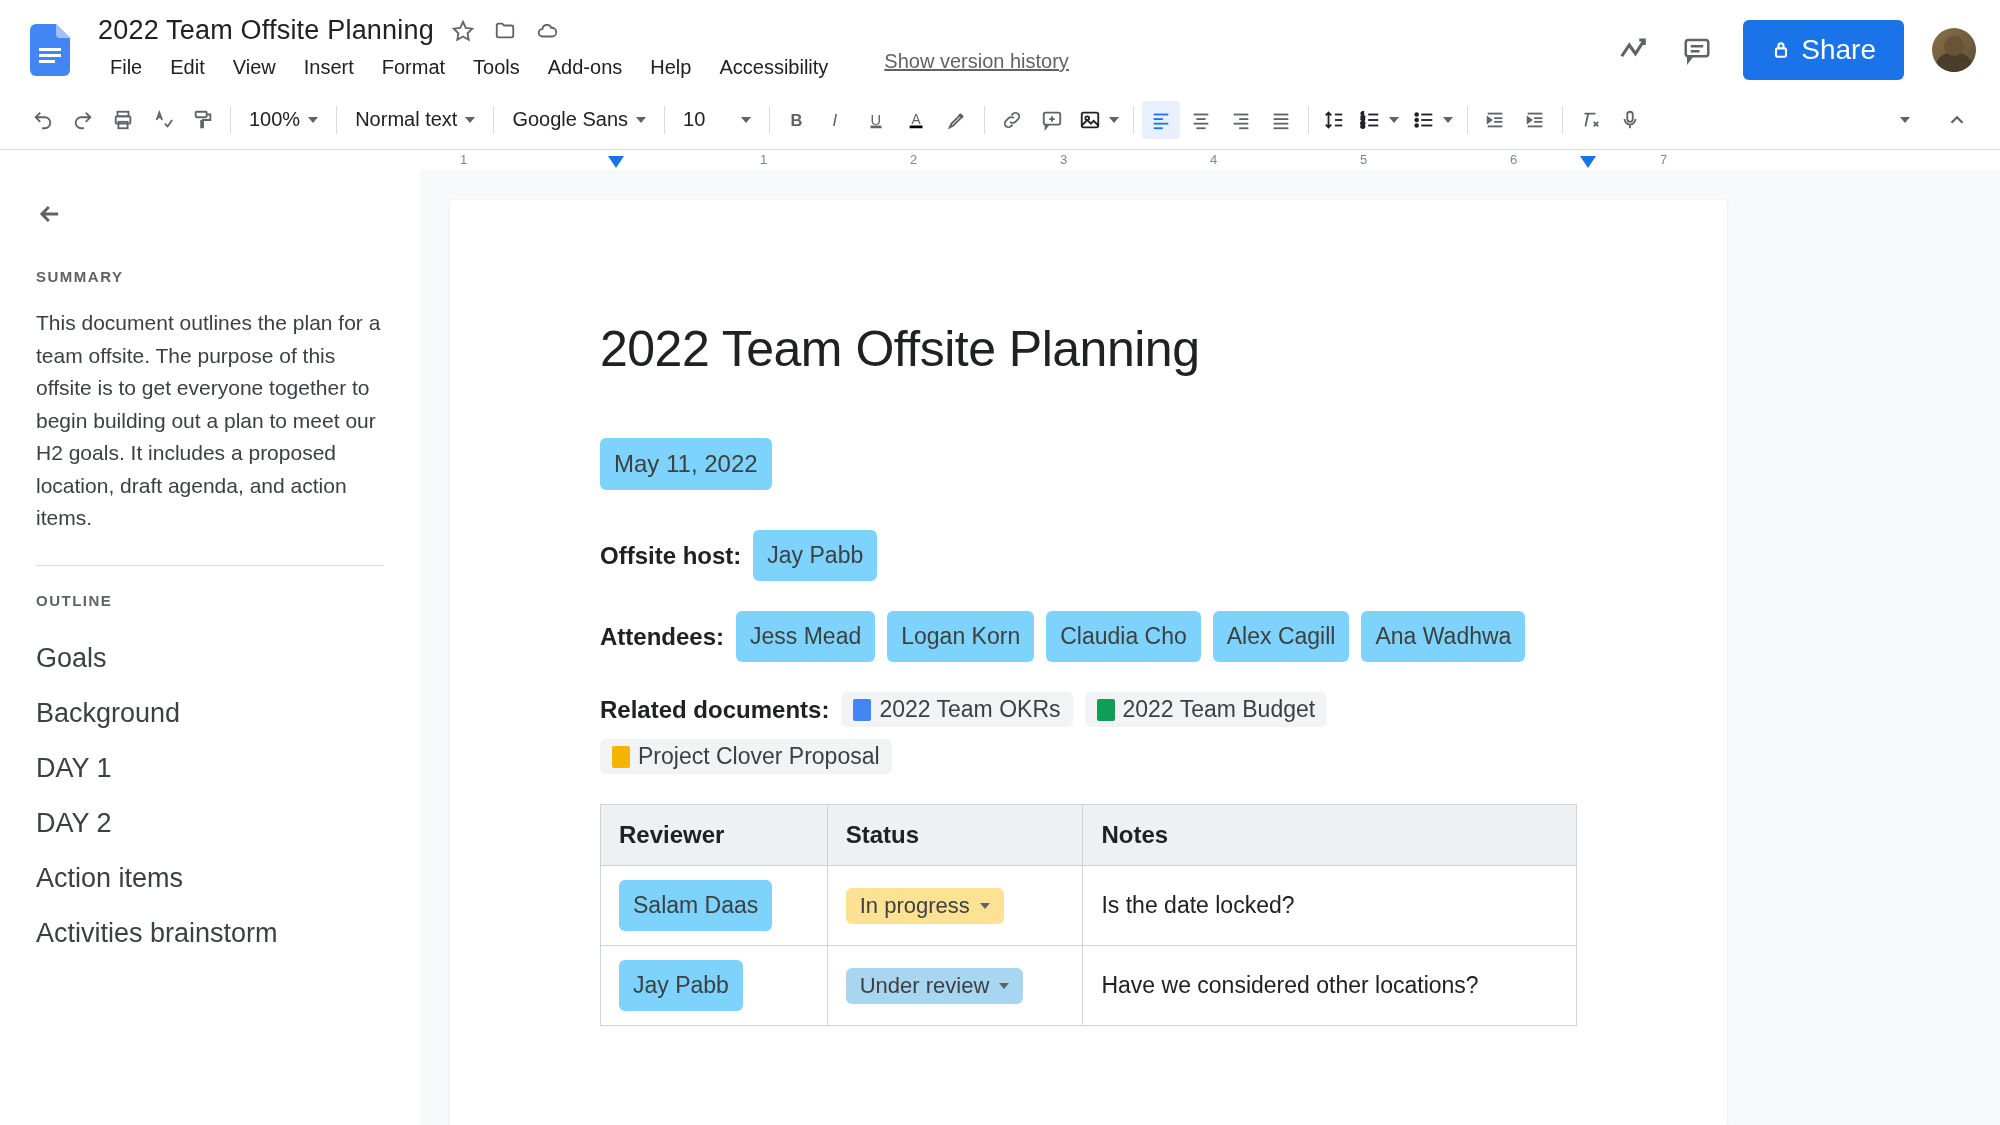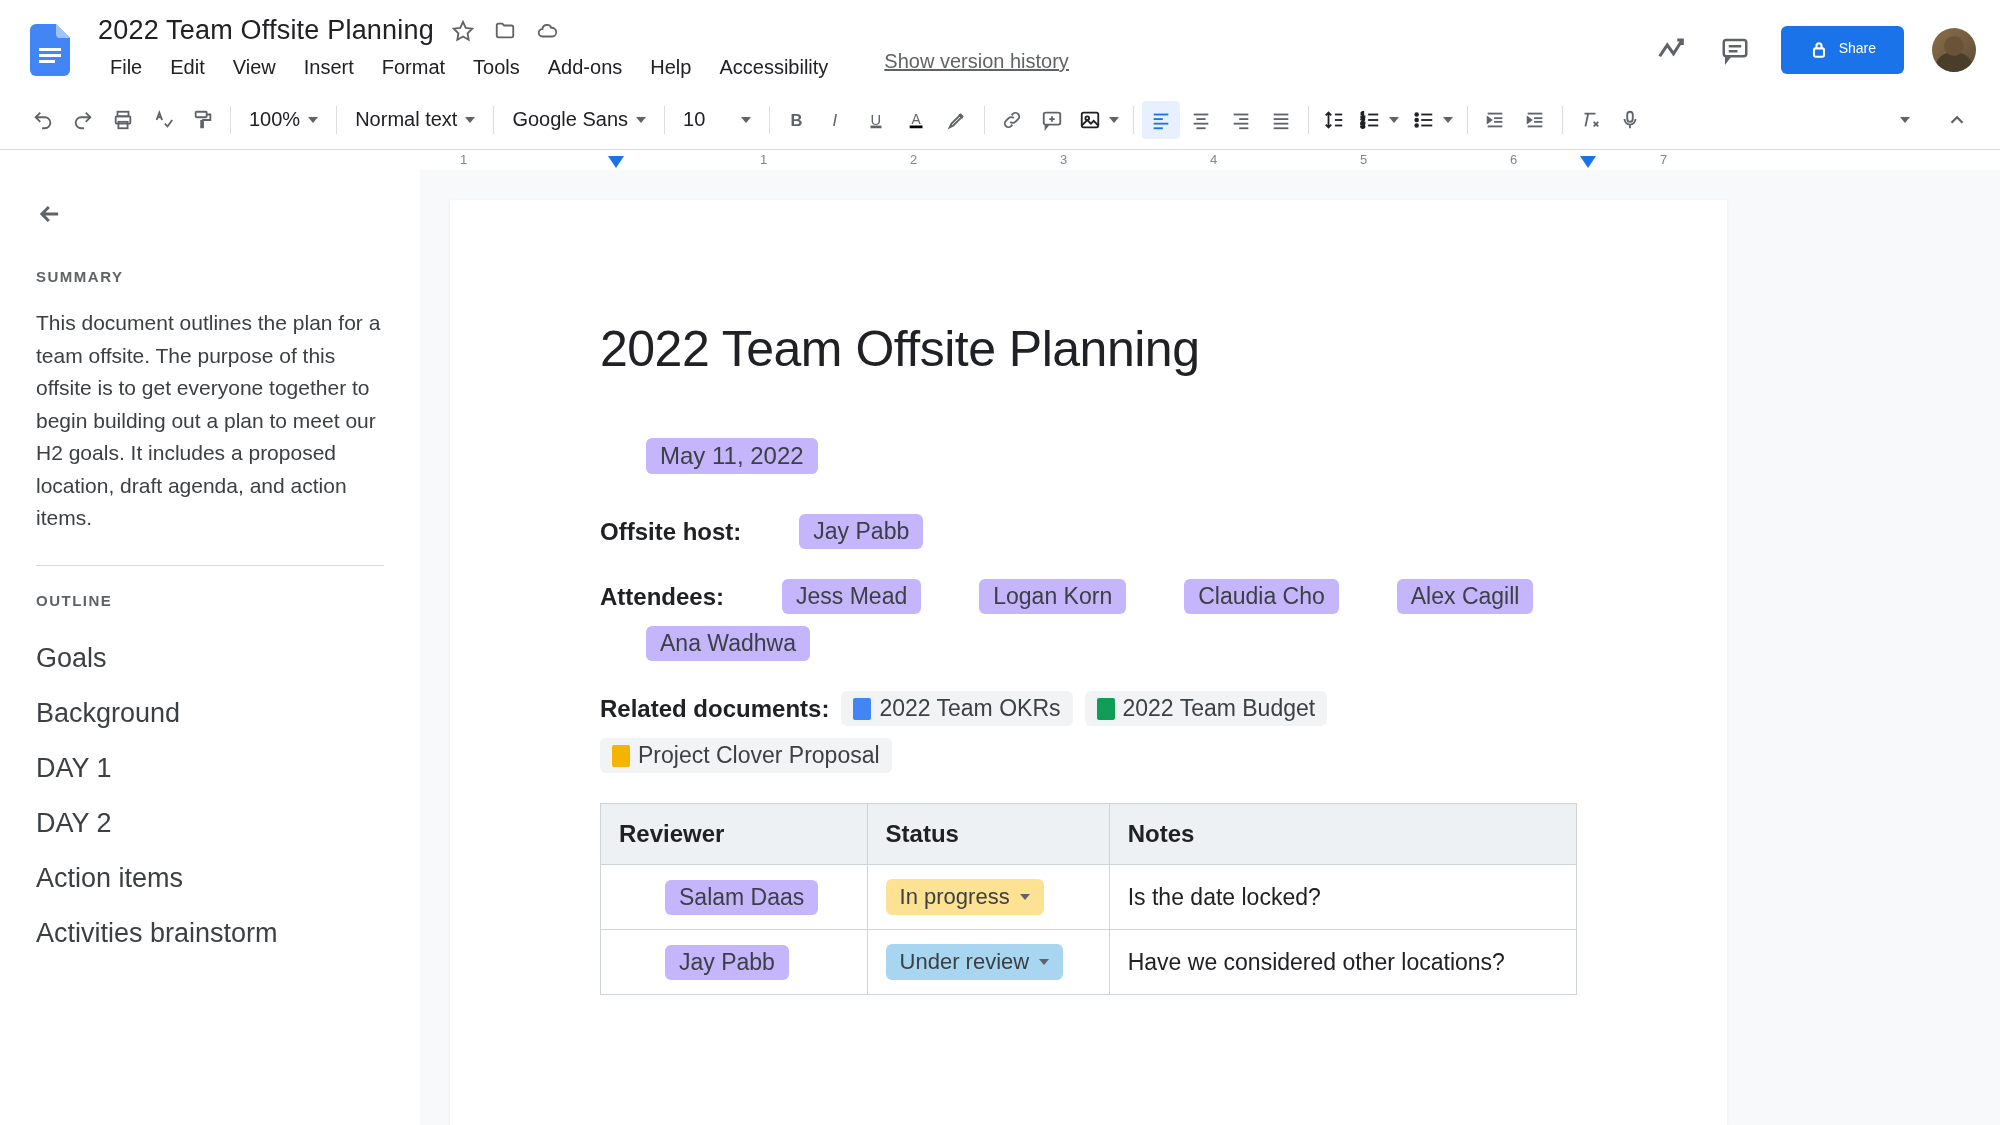--- a/index.html
+++ b/index.html
@@ -13,21 +13,21 @@
 .title-row { display: flex; align-items: center; gap: 16px; }
 .doc-title { font-size: 27px; font-weight: 400; color: #202124; letter-spacing: 0.2px; }
 .title-icon { width: 26px; height: 26px; display: flex; align-items: center; justify-content: center; color: #5f6368; cursor: pointer; }
 .title-icon svg { width: 22px; height: 22px; }
 .menubar { display: flex; gap: 4px; margin-top: 4px; }
 .menu-item { padding: 6px 12px; font-size: 20px; color: #202124; cursor: pointer; border-radius: 4px; }
 .version-link { font-size: 20px; color: #5f6368; text-decoration: underline; margin-left: 40px; cursor: pointer; }
 .titlebar-right { display: flex; align-items: center; gap: 28px; margin-left: auto; }
 .tb-icon { width: 36px; height: 36px; display: flex; align-items: center; justify-content: center; color: #5f6368; cursor: pointer; }
 .tb-icon svg { width: 30px; height: 30px; }
-.share-btn { display: flex; gap: 10px; background: #1a73e8; color: #fff; padding: 14px 28px; border-radius: 6px; font-size: 14px; font-weight: 500; cursor: pointer; }
+.share-btn { display: flex; align-items: center; gap: 10px; background: #1a73e8; color: #fff; padding: 14px 28px; border-radius: 6px; font-size: 28px; font-weight: 500; cursor: pointer; }
 .share-btn svg { width: 20px; height: 20px; }
 .avatar { width: 44px; height: 44px; border-radius: 50%; background: linear-gradient(135deg, #8b6f47 0%, #5d4e37 100%); cursor: pointer; overflow: hidden; position: relative; }
 .avatar::after { content: ''; position: absolute; top: 8px; left: 12px; width: 20px; height: 20px; border-radius: 50%; background: #6b5339; }
 .avatar::before { content: ''; position: absolute; bottom: -8px; left: 4px; width: 36px; height: 28px; border-radius: 50% 50% 0 0; background: #4a3d2a; }
 
 
 .toolbar { display: flex; align-items: center; padding: 8px 24px; height: 60px; border-bottom: 1px solid #dadce0; gap: 2px; }
 .tool-btn { width: 38px; height: 38px; display: flex; align-items: center; justify-content: center; color: #5f6368; cursor: pointer; border-radius: 4px; }
 .tool-btn.active { background: #e8f0fe; color: #1a73e8; }
 .tool-btn svg { width: 22px; height: 22px; }
@@ -50,21 +50,21 @@
 .back-arrow svg { width: 28px; height: 28px; }
 .sidebar-label { font-size: 15px; font-weight: 600; letter-spacing: 1.5px; color: #5f6368; margin-bottom: 22px; }
 .summary-text { font-size: 21px; line-height: 1.55; color: #3c4043; margin-bottom: 30px; }
 .sidebar-hr { border: none; border-top: 1px solid #dadce0; margin-bottom: 26px; }
 .outline-item { font-size: 27px; color: #3c4043; padding: 12px 0; cursor: pointer; }
 
 
 .canvas-wrap { flex: 1; background: #f8f9fa; padding: 30px 0 0 0; display: flex; justify-content: flex-start; overflow: hidden; }
 .page { width: 1277px; background: #fff; box-shadow: 0 1px 3px rgba(0,0,0,0.08); padding: 120px 150px 40px 150px; margin-left: 30px; }
 .doc-heading { font-size: 50px; font-weight: 400; color: #202124; margin-bottom: 60px; letter-spacing: -0.5px; }
-.chip { display: inline-block; background: #c4b5fd; padding: 4px 14px; border-radius: 6px; font-size: 24px; color: #3c4043; margin-left: 46px; }
+.chip { display: inline-block; background: #7dd3fc; padding: 12px 14px; border-radius: 6px; font-size: 24px; color: #3c4043; }
 .chip.sm { font-size: 23px; }
 .date-chip { margin-bottom: 40px; display: inline-block; }
 .field-row { display: flex; align-items: center; gap: 12px; margin-bottom: 30px; font-size: 24px; flex-wrap: wrap; }
 .field-label { font-weight: 700; color: #202124; }
 .doc-chip { display: inline-flex; align-items: center; gap: 8px; background: #f1f3f4; padding: 4px 12px; border-radius: 6px; font-size: 23px; color: #3c4043; }
 .doc-icon { width: 18px; height: 22px; border-radius: 2px; display: inline-block; }
 .doc-icon.blue { background: #4285f4; }
 .doc-icon.green { background: #0f9d58; }
 .doc-icon.yellow { background: #f4b400; }
 

